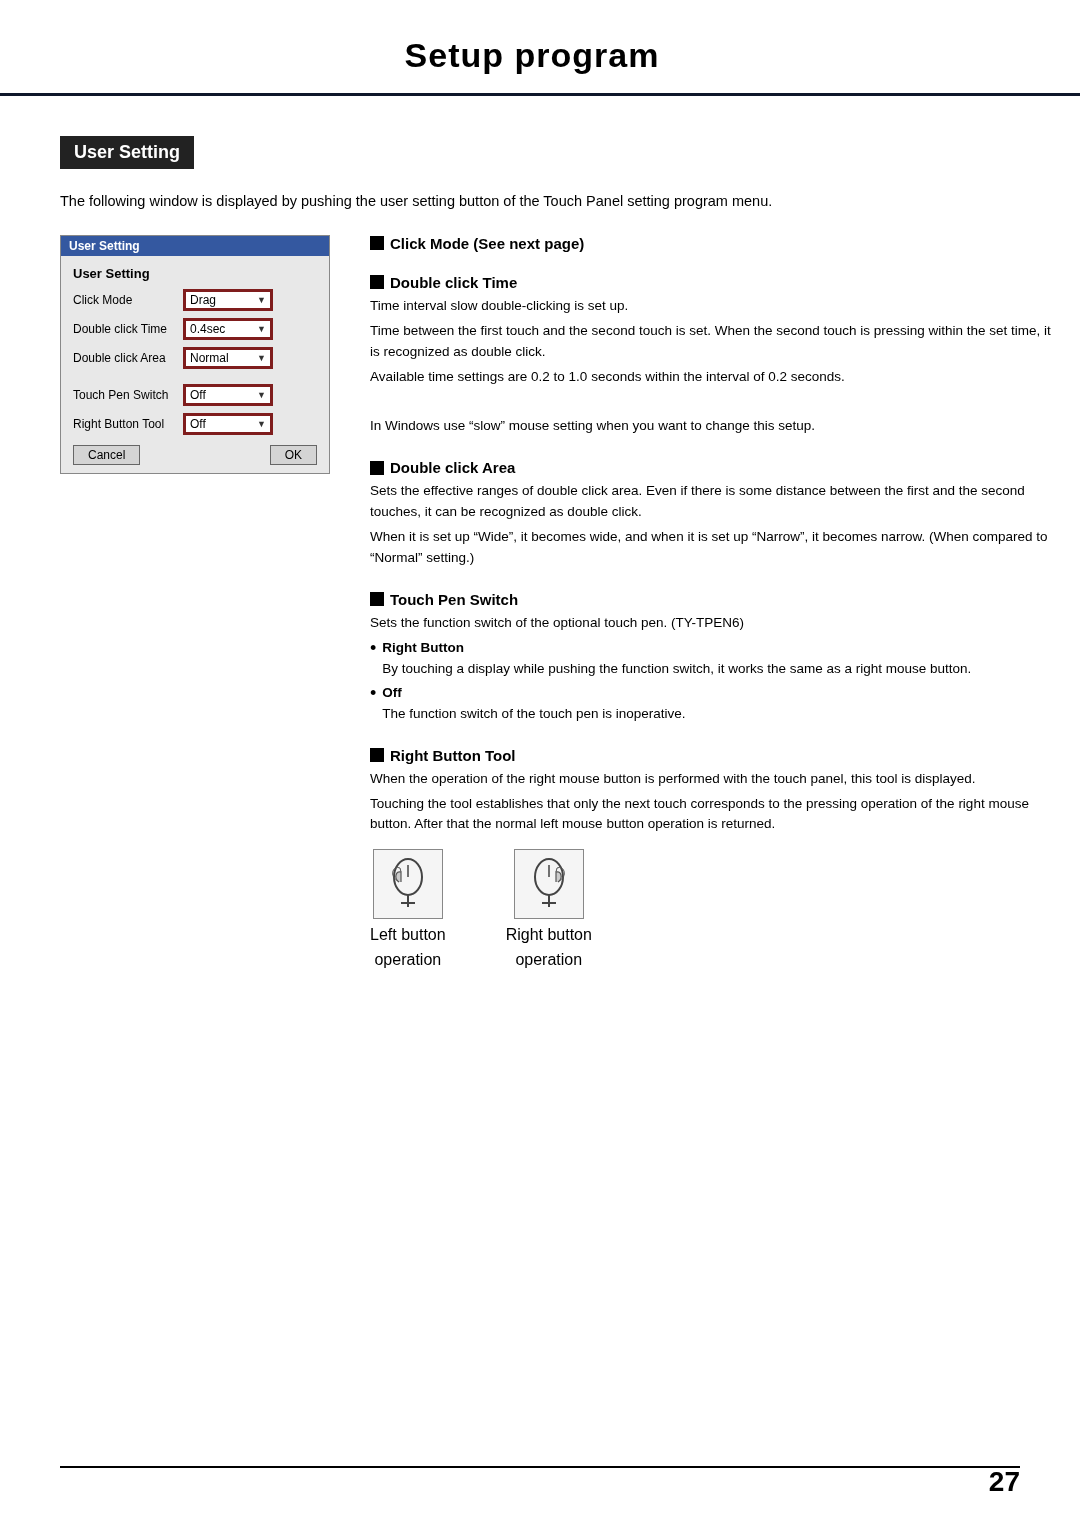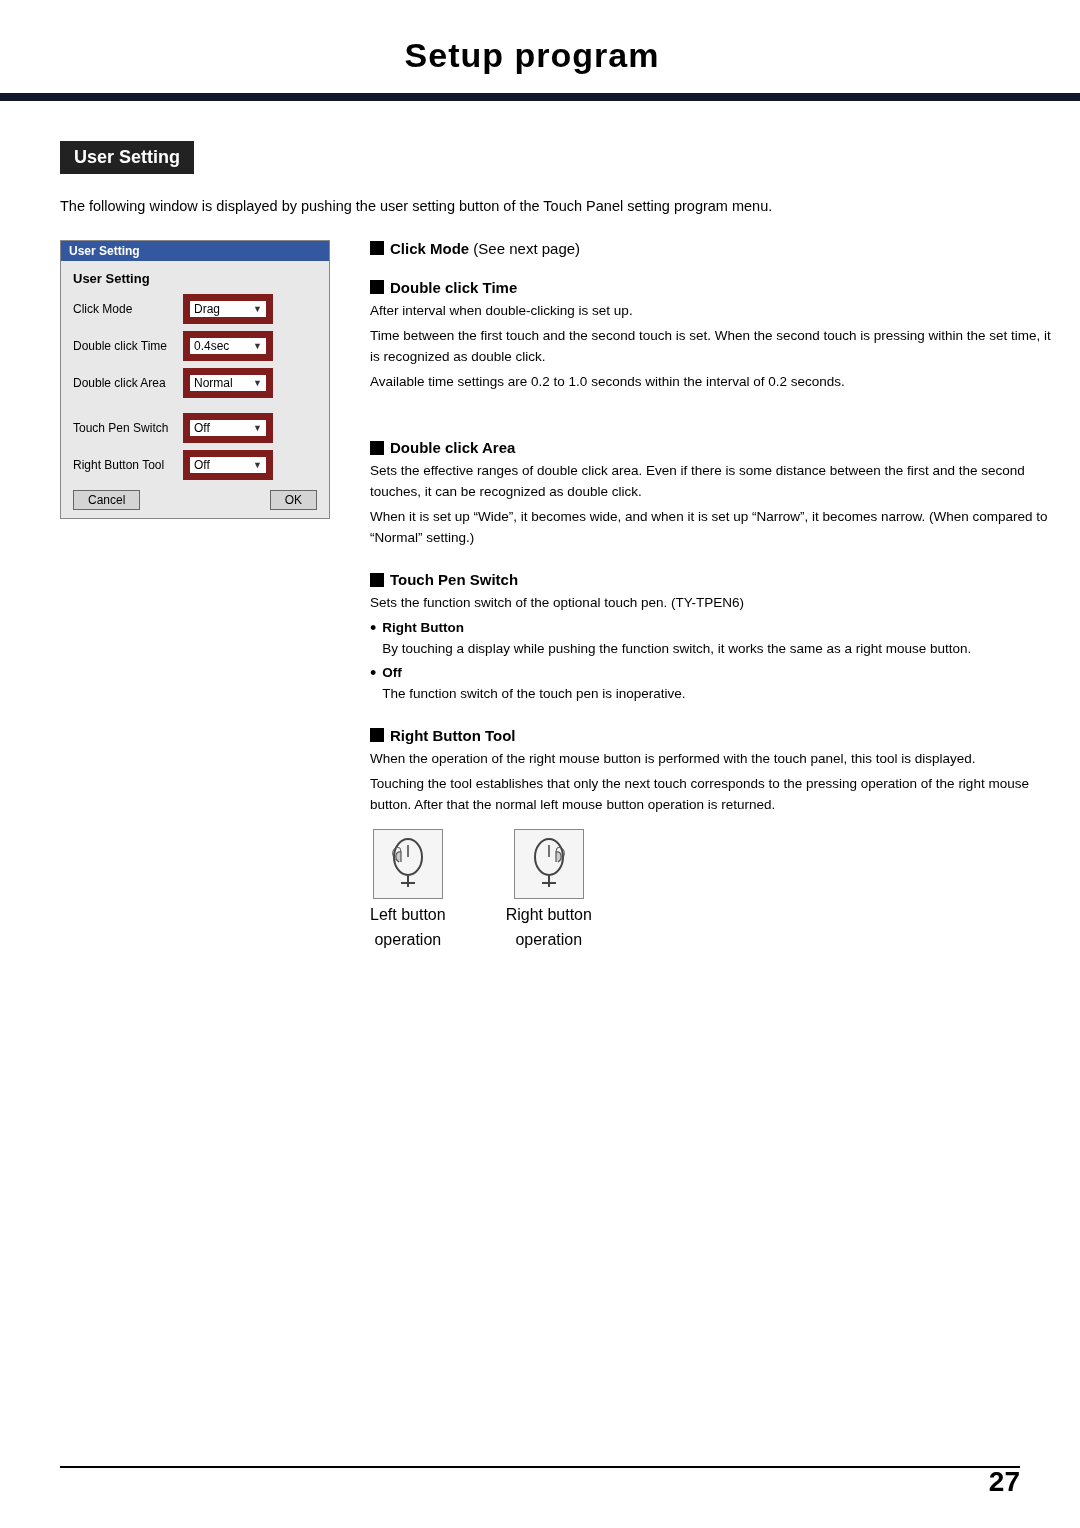--- a/index.html
+++ b/index.html
@@ -10,21 +10,21 @@
       font-family: Arial, sans-serif;
       font-size: 15px;
       color: #000;
       position: relative;
     }
 
     
     .page-header {
       text-align: center;
       padding: 36px 60px 18px 44px;
-      border-bottom: 8px solid #0f172a;
+      border-bottom: 3px solid #0f172a;
     }
     .page-header h1 {
       font-size: 34px;
       font-weight: bold;
       letter-spacing: 1px;
     }
 
     
     .main-content {
       padding: 40px 28px 40px 60px;
@@ -93,21 +93,21 @@
     }
     .dialog-row-label {
       font-size: 12px;
       width: 110px;
       color: #000;
     }
     .dialog-select {
       display: flex;
       align-items: center;
       background: #fff;
-      border: 7px solid #7f1d1d;
+      border: 3px solid #7f1d1d;
       padding: 1px 4px;
       font-size: 12px;
       width: 90px;
       justify-content: space-between;
     }
     .dialog-select-arrow {
       font-size: 9px;
       color: #333;
     }
     .dialog-separator {
@@ -147,21 +147,21 @@
     .desc-square {
       display: inline-block;
       width: 14px;
       height: 14px;
       background: #000;
       margin-right: 6px;
       flex-shrink: 0;
     }
     .desc-title {
       font-size: 15px;
-      font-weight: normal;
+      font-weight: bold;
     }
     .desc-body {
       font-size: 13.5px;
       line-height: 1.55;
       margin-left: 0;
     }
     .desc-body p {
       margin-bottom: 4px;
     }
     .bullet-item {
@@ -309,24 +309,25 @@
           <span class="desc-title"><strong>Click Mode</strong> (See next page)</span>
         </div>
       </div>
 
       <div class="desc-item">
         <div class="desc-item-header">
           <span class="desc-square"></span>
           <span class="desc-title"><strong>Double click Time</strong></span>
         </div>
         <div class="desc-body">
-          <p>After interval when double-clicking is set up.</p>
+          <p>Time interval slow double-clicking is set up.</p>
           <p>Time between the first touch and the second touch is set. When the second touch is pressing within the set time, it is recognized as double click.</p>
           <p>Available time settings are 0.2 to 1.0 seconds within the interval of 0.2 seconds.</p>
           <p>&nbsp;</p>
+          <p>In Windows use “slow” mouse setting when you want to change this setup.</p>
         </div>
       </div>
 
       <div class="desc-item">
         <div class="desc-item-header">
           <span class="desc-square"></span>
           <span class="desc-title"><strong>Double click Area</strong></span>
         </div>
         <div class="desc-body">
           <p>Sets the effective ranges of double click area. Even if there is some distance between the first and the second touches, it can be recognized as double click.</p>

